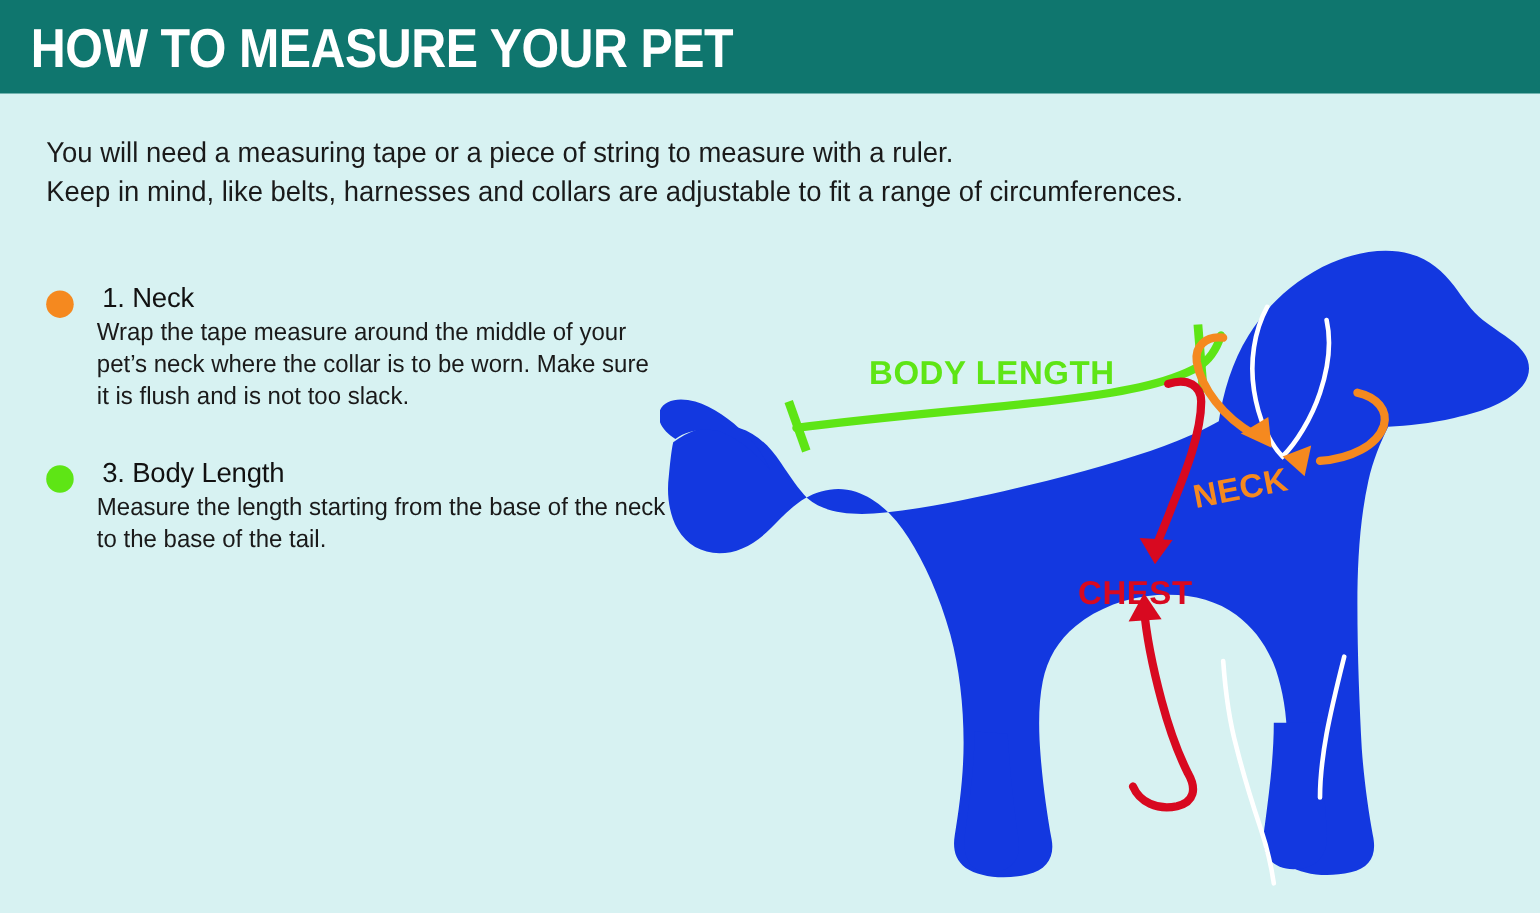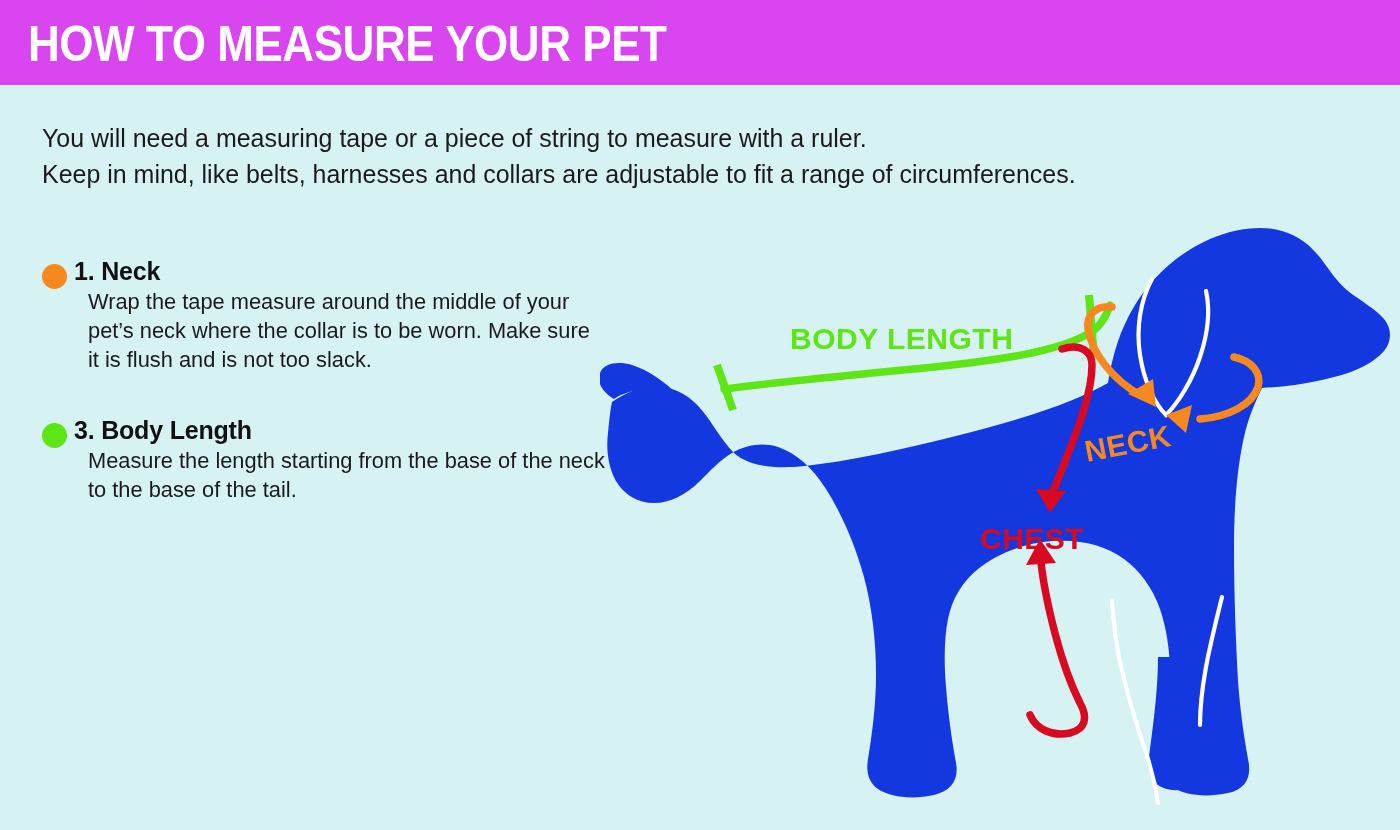--- a/index.html
+++ b/index.html
@@ -7,21 +7,21 @@
     width:1400px;height:830px;overflow:hidden;
     background:#d7f2f2;
     font-family:"Liberation Sans", sans-serif;
     -webkit-font-smoothing:antialiased;
   }
   .page{position:relative;width:1400px;height:830px;background:#d7f2f2;}
 
   
   .header{
     position:absolute;left:0;top:0;width:1400px;height:85px;
-    background:#d946ef;
+    background:#0f766e;
   }
   .header-title{
     position:absolute;left:28px;top:16px;
     color:#ffffff;
     font-size:50px;
     font-weight:bold;
     letter-spacing:-0.5px;
     transform:scaleX(0.88);
     transform-origin:left center;
     white-space:nowrap;
@@ -40,22 +40,22 @@
   .intro-line{white-space:nowrap;}
 
   
   .steps{position:absolute;left:42px;top:255px;width:580px;}
   .step{position:relative;margin-bottom:26px;}
   .bullet{
     position:absolute;left:0;top:9px;
     width:25px;height:25px;border-radius:50%;
   }
   .step-title{
-    margin-left:32px;
-    font-size:25px;font-weight:bold;color:#111111;
+    margin-left:51px;
+    font-size:25px;font-weight:normal;color:#111111;
     line-height:32px;
     letter-spacing:-0.2px;
   }
   .step-body{
     margin-left:46px;
     font-size:22.5px;color:#1a1a1a;
     line-height:29px;
     transform:scaleX(0.97);
     transform-origin:left top;
   }

